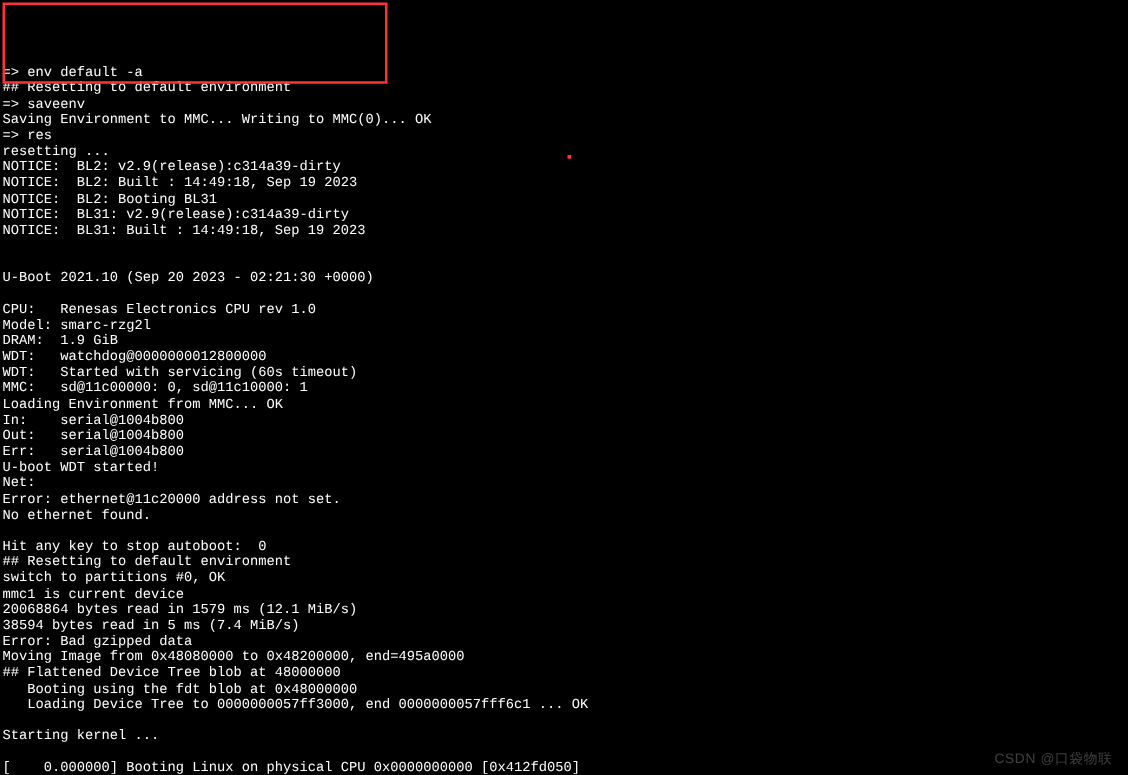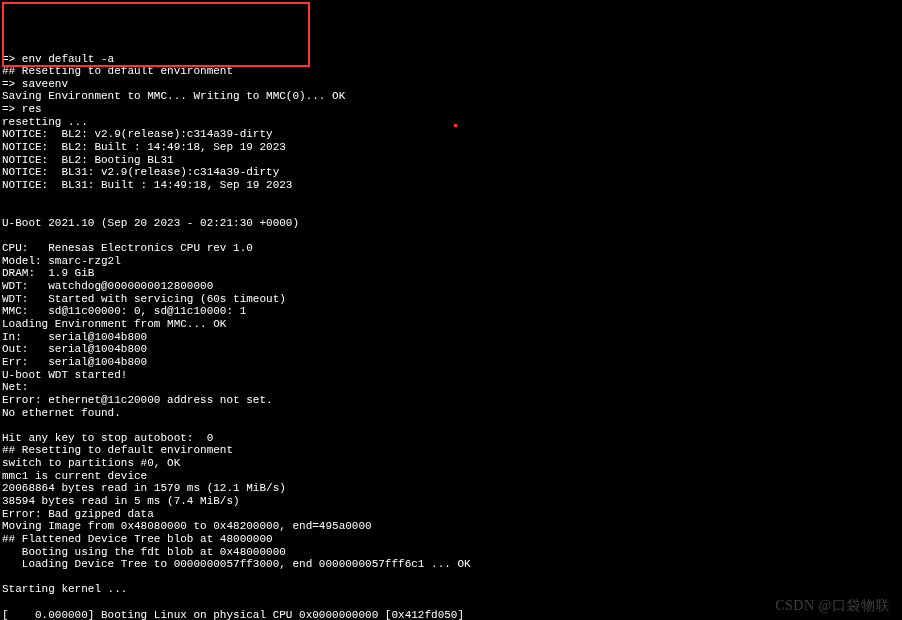--- a/index.html
+++ b/index.html
@@ -34,22 +34,22 @@
       left: 454px;
       width: 3px;
       height: 3px;
       background: #ff3333;
     }
     .watermark {
       position: absolute;
       bottom: 6px;
       right: 12px;
       color: rgba(180,180,180,0.35);
-      font-size: 14px;
-      font-family: Liberation Serif, serif;
+      font-size: 11px;
+      font-family: Liberation Sans, sans-serif;
       letter-spacing: 0.5px;
     }
     .line { display: block; }
   </style>
 </head>
 <body>
 
 
 
 <div class="terminal" id="term"><span class="line">=&gt; env default -a</span><span class="line">## Resetting to default environment</span><span class="line">=&gt; saveenv</span><span class="line">Saving Environment to MMC... Writing to MMC(0)... OK</span><span class="line">=&gt; res</span><span class="line">resetting ...</span><span class="line">NOTICE:  BL2: v2.9(release):c314a39-dirty</span><span class="line">NOTICE:  BL2: Built : 14:49:18, Sep 19 2023</span><span class="line">NOTICE:  BL2: Booting BL31</span><span class="line">NOTICE:  BL31: v2.9(release):c314a39-dirty</span><span class="line">NOTICE:  BL31: Built : 14:49:18, Sep 19 2023</span><span class="line"> </span><span class="line"> </span><span class="line">U-Boot 2021.10 (Sep 20 2023 - 02:21:30 +0000)</span><span class="line"> </span><span class="line">CPU:   Renesas Electronics CPU rev 1.0</span><span class="line">Model: smarc-rzg2l</span><span class="line">DRAM:  1.9 GiB</span><span class="line">WDT:   watchdog@0000000012800000</span><span class="line">WDT:   Started with servicing (60s timeout)</span><span class="line">MMC:   sd@11c00000: 0, sd@11c10000: 1</span><span class="line">Loading Environment from MMC... OK</span><span class="line">In:    serial@1004b800</span><span class="line">Out:   serial@1004b800</span><span class="line">Err:   serial@1004b800</span><span class="line">U-boot WDT started!</span><span class="line">Net:   </span><span class="line">Error: ethernet@11c20000 address not set.</span><span class="line">No ethernet found.</span><span class="line"> </span><span class="line">Hit any key to stop autoboot:  0 </span><span class="line">## Resetting to default environment</span><span class="line">switch to partitions #0, OK</span><span class="line">mmc1 is current device</span><span class="line">20068864 bytes read in 1579 ms (12.1 MiB/s)</span><span class="line">38594 bytes read in 5 ms (7.4 MiB/s)</span><span class="line">Error: Bad gzipped data</span><span class="line">Moving Image from 0x48080000 to 0x48200000, end=495a0000</span><span class="line">## Flattened Device Tree blob at 48000000</span><span class="line">   Booting using the fdt blob at 0x48000000</span><span class="line">   Loading Device Tree to 0000000057ff3000, end 0000000057fff6c1 ... OK</span><span class="line"> </span><span class="line">Starting kernel ...</span><span class="line"> </span><span class="line">[    0.000000] Booting Linux on physical CPU 0x0000000000 [0x412fd050]</span></div>

